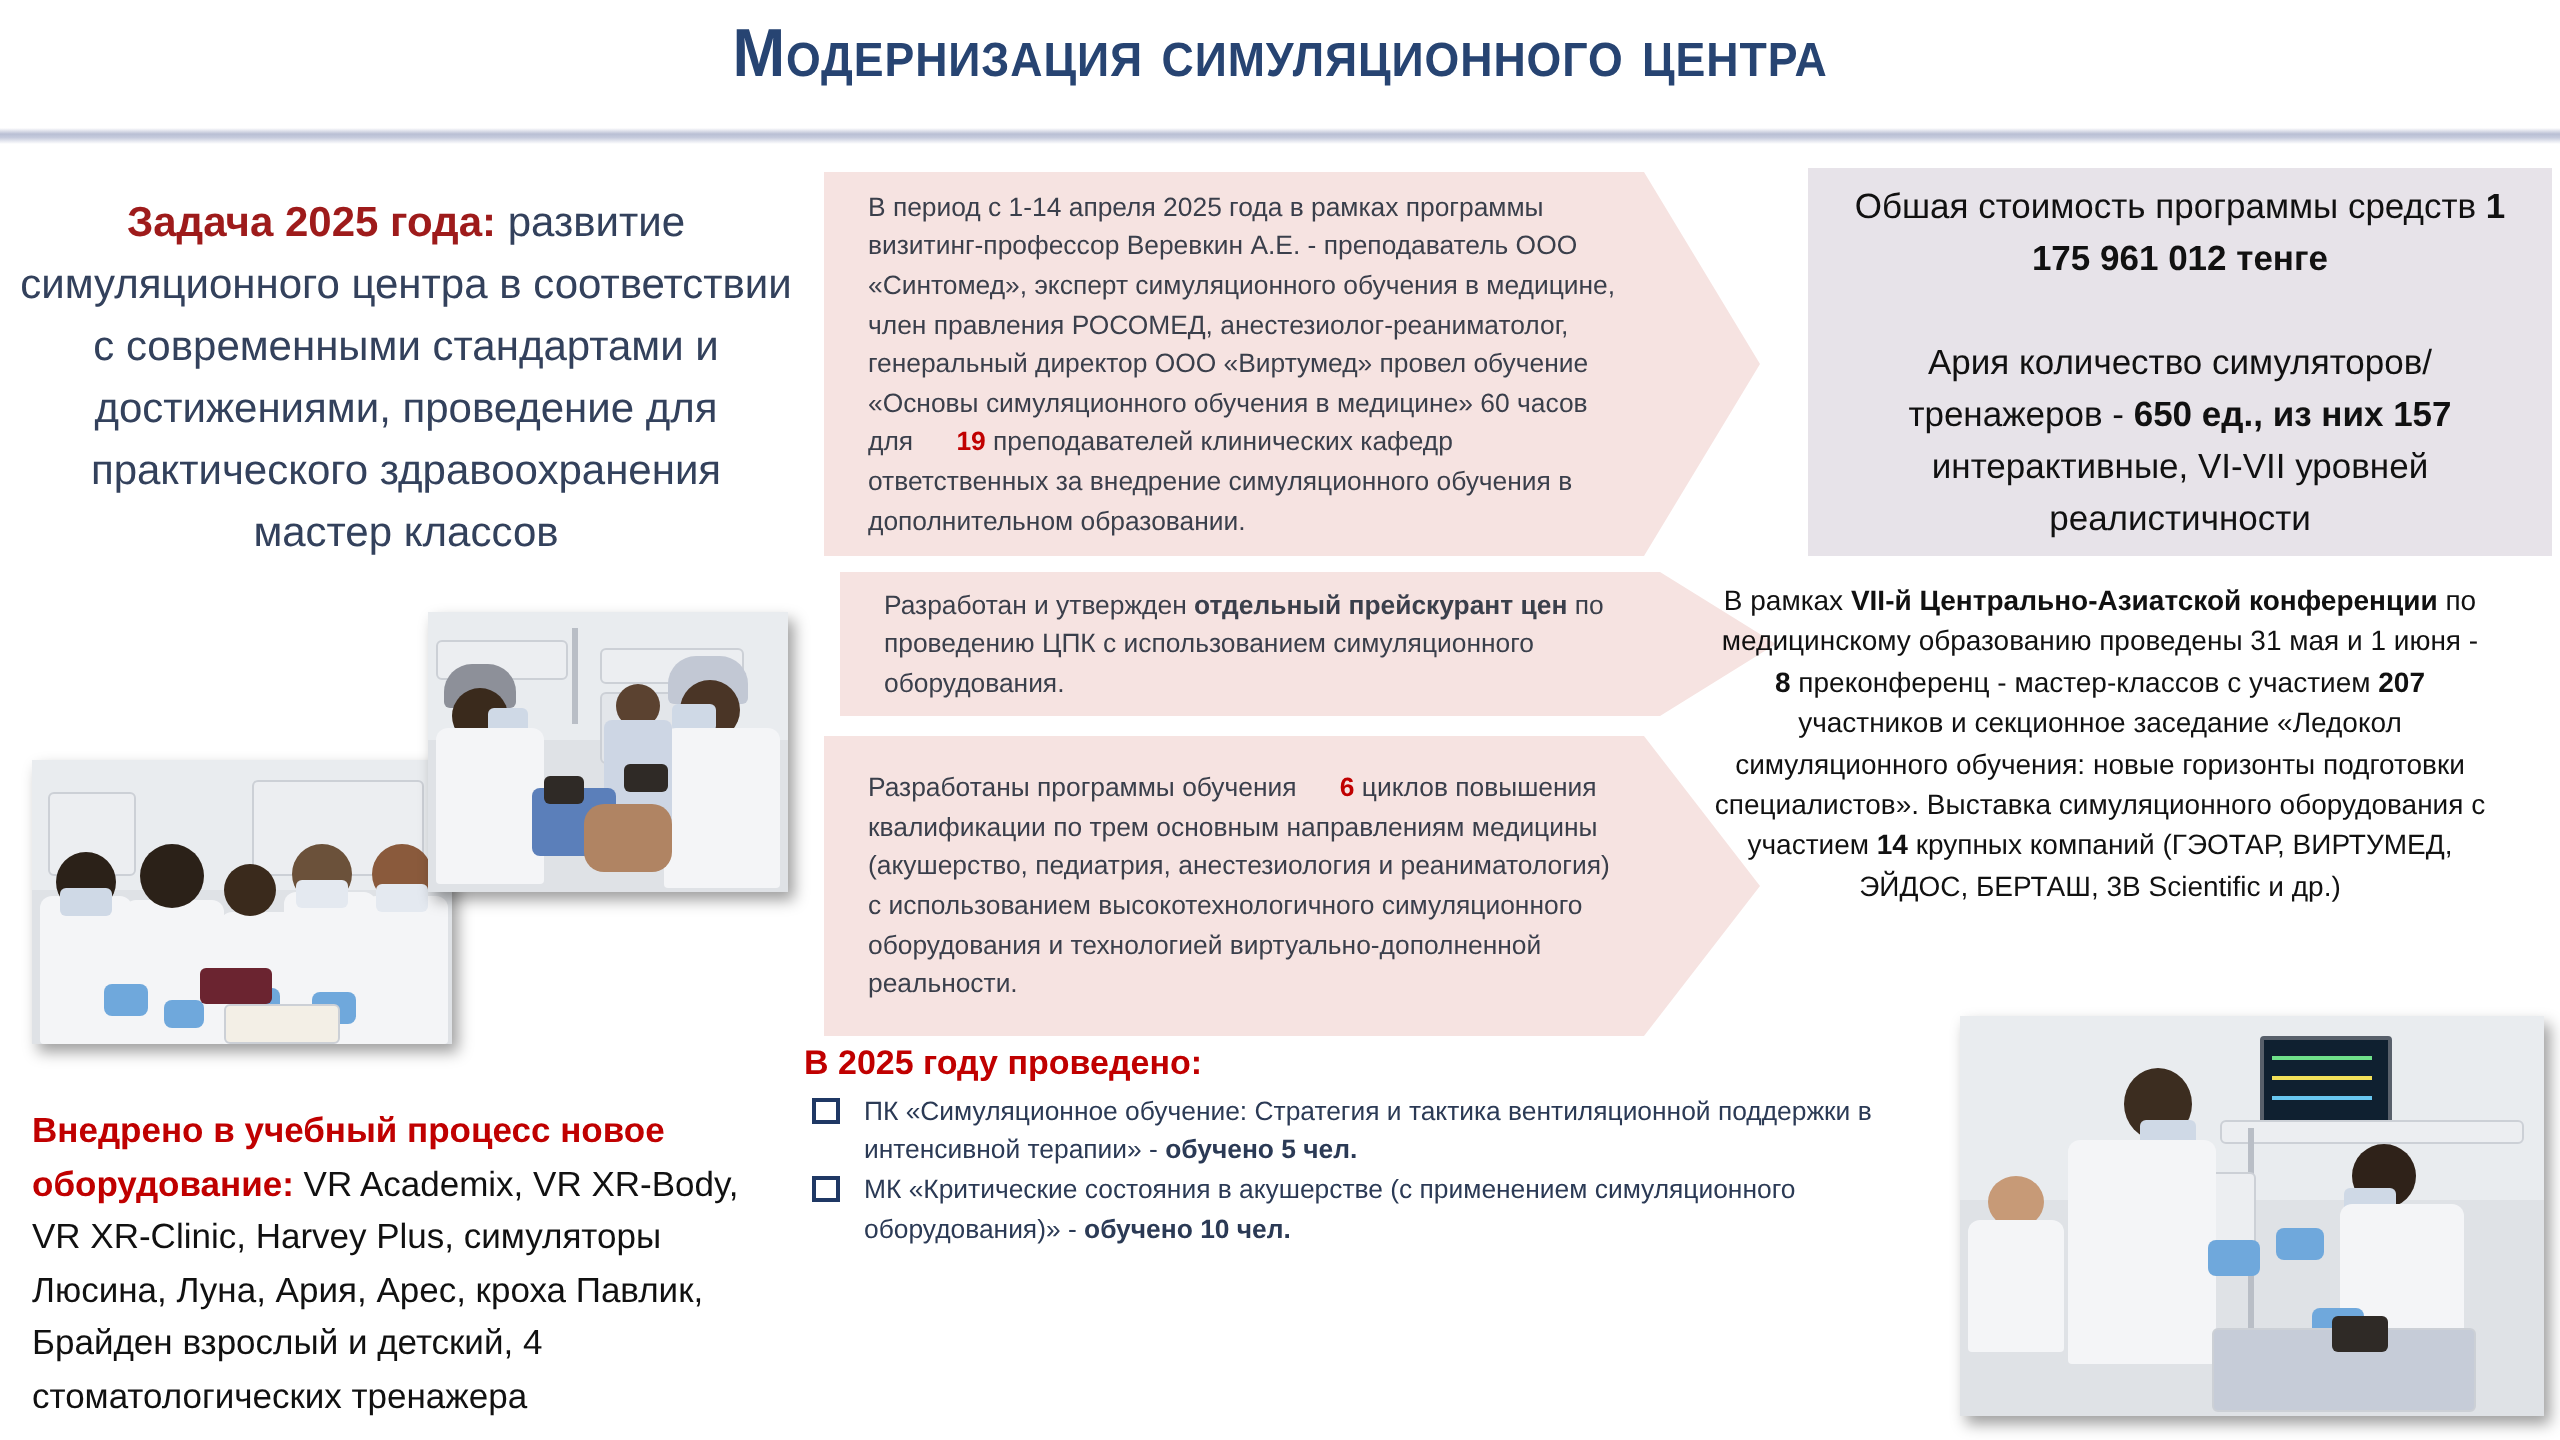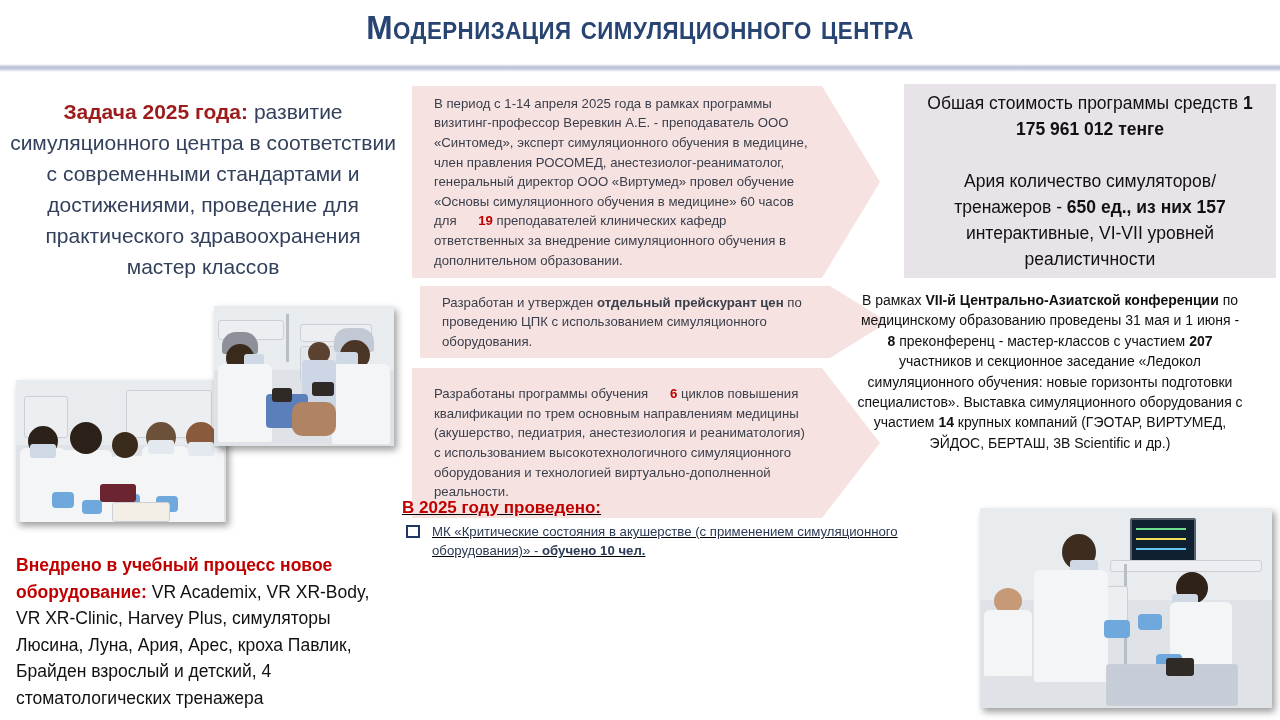--- a/index.html
+++ b/index.html
@@ -95,21 +95,21 @@
   }
 
   
   #equipment{
     position:absolute;left:16px;top:552px;width:380px;
     font-size:17.5px;line-height:26.5px;color:#111111;
   }
   #equipment .hl{color:#C00000;font-weight:bold;}
 
   
-  #done-block{position:absolute;left:402px;top:496px;width:560px;text-decoration:underline;}
+  #done-block{position:absolute;left:402px;top:520px;width:560px;}
   #done-title{color:#C00000;font-weight:bold;font-size:17px;line-height:23px;margin-bottom:3px;}
   .done-item{display:flex;align-items:flex-start;margin-bottom:1px;}
   .done-box{
     width:14px;height:13px;flex:0 0 14px;margin:3px 12px 0 4px;
     border:2px solid #1F3864;box-sizing:border-box;
   }
   .done-text{font-size:13.2px;line-height:19.2px;color:#2B3A55;flex:1;}
 </style>
 </head>
 <body>
@@ -214,16 +214,20 @@
 
 <div id="equipment">
   <span class="hl">Внедрено в учебный процесс новое оборудование:</span><span> VR Academix, VR XR-Body, VR XR-Clinic, Harvey Plus, симуляторы Люсина, Луна,  Ария, Арес, кроха Павлик, Брайден взрослый и детский, 4 стоматологических тренажера</span>
 </div>
 
 <div id="done-block">
   <div id="done-title">В 2025 году проведено:</div>
   <div id="done-list">
       <div class="done-item">
         <div class="done-box"></div>
+        <div class="done-text"><span>ПК «Симуляционное обучение: Стратегия и тактика вентиляционной поддержки  в интенсивной терапии» - </span><span class="b-run" style="font-weight: bold;">обучено 5 чел.</span></div>
+      </div>
+      <div class="done-item">
+        <div class="done-box"></div>
         <div class="done-text"><span>МК «Критические состояния в акушерстве (с применением симуляционного оборудования)» - </span><span class="b-run" style="font-weight: bold;">обучено 10 чел.</span></div>
       </div>
     </div>
 </div>
 
 </body></html>

